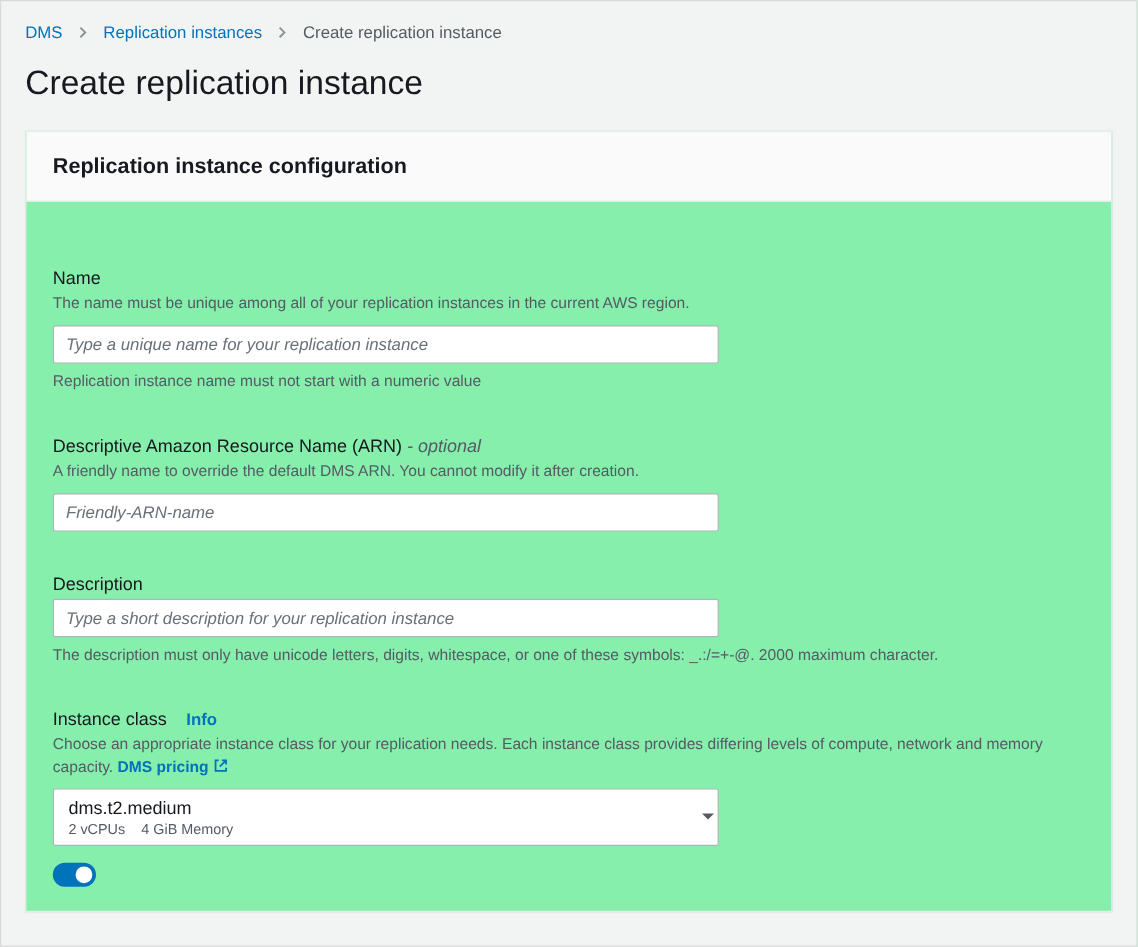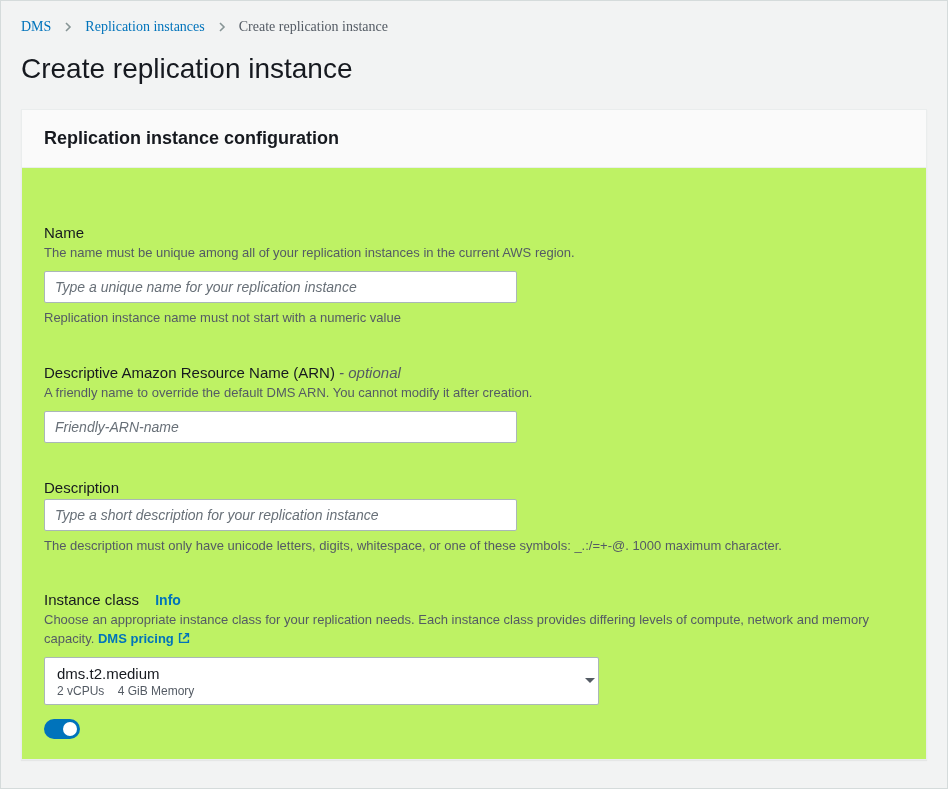--- a/index.html
+++ b/index.html
@@ -15,21 +15,20 @@
       height: 789px;
       overflow: hidden;
       border: 1px solid #d5dbdb;
     }
     .breadcrumb {
       padding: 18px 20px 0 20px;
       font-size: 14px;
       display: flex;
       align-items: center;
       gap: 12px;
-      font-family: Liberation Serif, serif;
     }
     .breadcrumb a {
       color: #0073bb;
       text-decoration: none;
       cursor: pointer;
     }
     .breadcrumb .sep {
       color: #879596;
       display: inline-flex;
       align-items: center;
@@ -37,21 +36,21 @@
     .breadcrumb .current {
       color: #545b64;
     }
     .page-title {
       font-size: 28px;
       font-weight: 400;
       padding: 18px 20px 24px 20px;
       color: #16191f;
     }
     .panel {
-      background: #bef264;
+      background: #86efac;
       margin: 0 20px 20px 20px;
       border: 1px solid #eaeded;
       box-shadow: 0 1px 1px rgba(0,0,0,0.05);
     }
     .panel-header {
       padding: 18px 22px;
       border-bottom: 1px solid #eaeded;
       background: #fafafa;
     }
     .panel-header h2 {
@@ -94,21 +93,21 @@
     }
     .info-link {
       color: #0073bb;
       font-size: 14px;
       text-decoration: none;
       margin-left: 12px;
       cursor: pointer;
       font-weight: bold;
     }
     input[type="text"] {
-      width: 473px;
+      width: 555px;
       padding: 7px 10px;
       font-size: 14px;
       border: 1px solid #aab7b8;
       border-radius: 2px;
       color: #16191f;
       font-style: normal;
     }
     input[type="text"]::placeholder {
       color: #687078;
       font-style: italic;
@@ -215,21 +214,21 @@
       <div class="field-label">
         <span>Descriptive Amazon Resource Name (ARN)</span><span class="optional"> - optional</span>
       </div>
       <div class="field-desc">A friendly name to override the default DMS ARN. You cannot modify it after creation.</div>
       <input type="text" placeholder="Friendly-ARN-name" style="">
     </div>
 
     <div class="field">
       <div class="field-label">Description</div>
       <input type="text" placeholder="Type a short description for your replication instance" style="">
-      <div class="field-hint">The description must only have unicode letters, digits, whitespace, or one of these symbols: _.:/=+-@. 1000 maximum character.</div>
+      <div class="field-hint">The description must only have unicode letters, digits, whitespace, or one of these symbols: _.:/=+-@. 2000 maximum character.</div>
     </div>
 
     <div class="field" style="margin-bottom:0">
       <div class="field-label">
         <span>Instance class</span>
         <a class="info-link">Info</a>
       </div>
       <div class="field-desc">
         <span>Choose an appropriate instance class for your replication needs. Each instance class provides differing levels of compute, network and memory capacity. </span><a><span>DMS pricing</span><span class="ext-icon">
               <svg width="14" height="14" viewBox="0 0 16 16">

